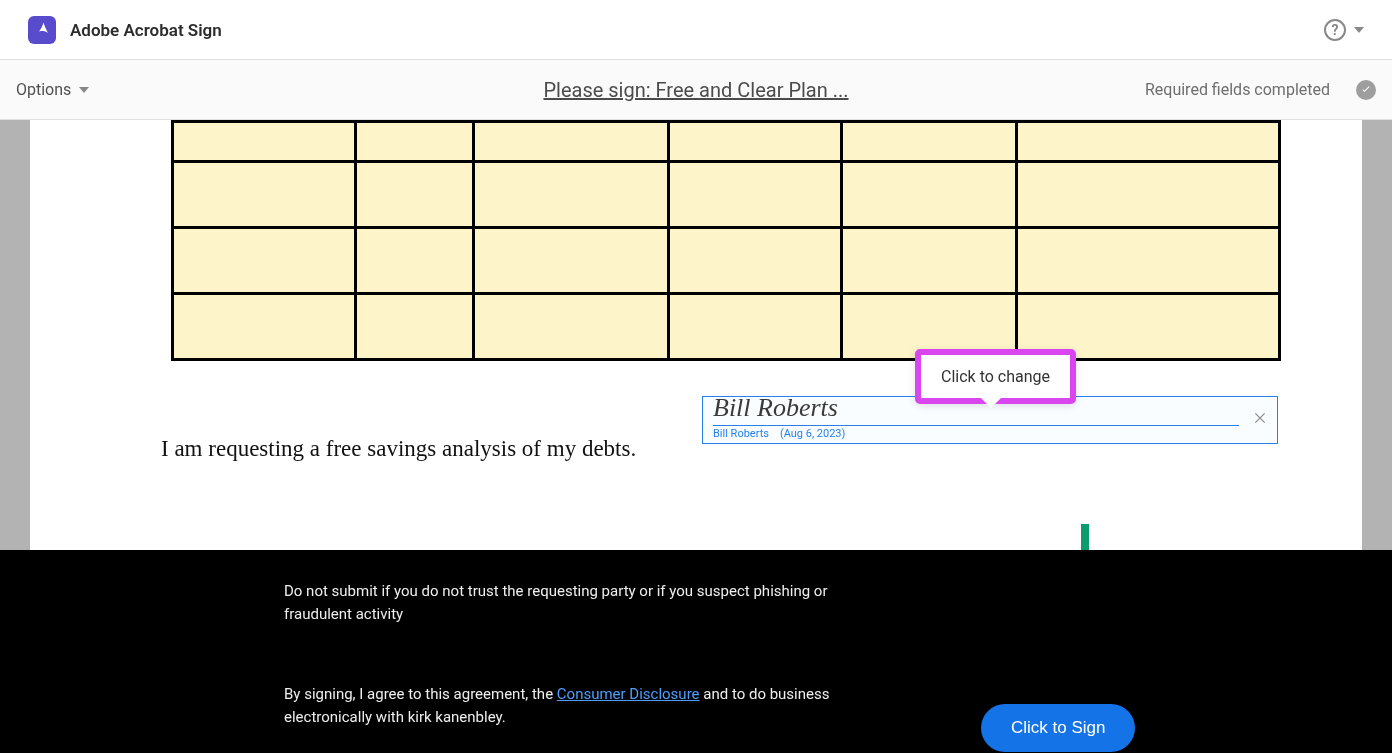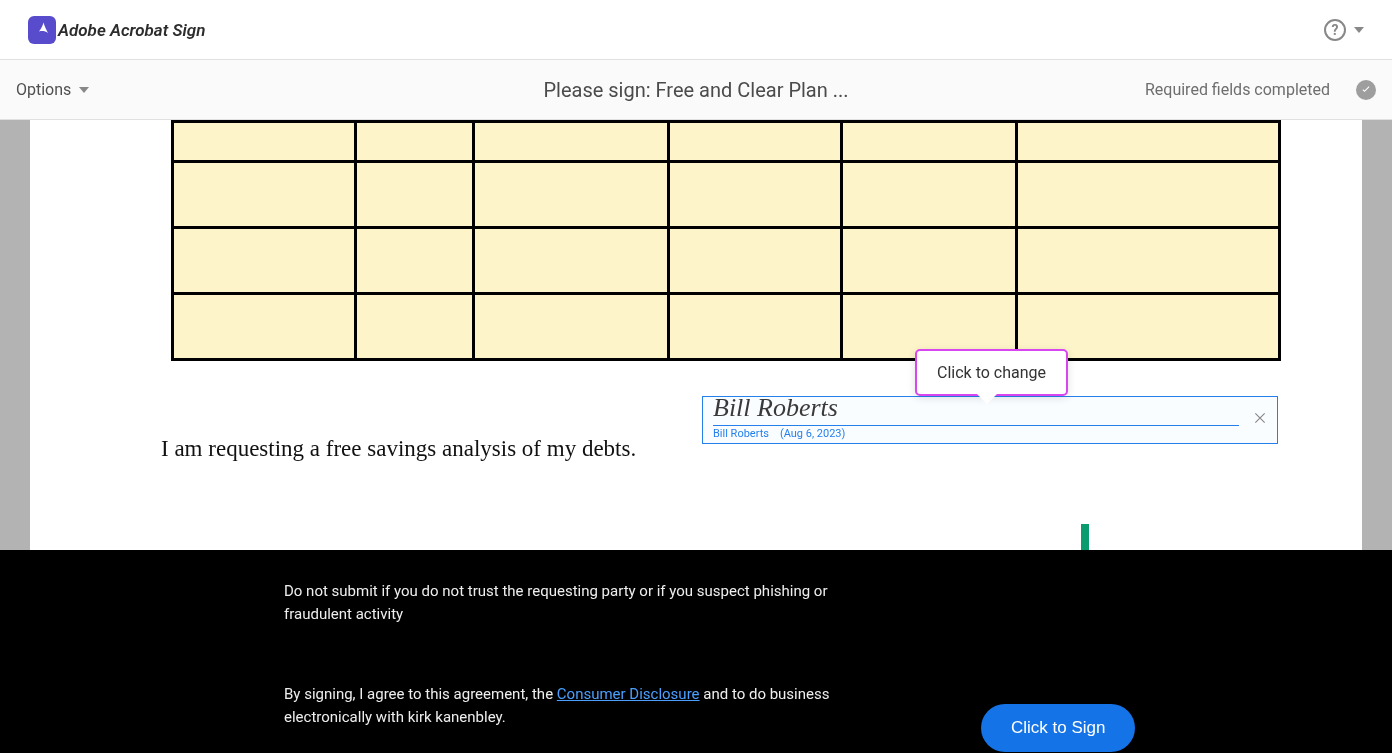--- a/index.html
+++ b/index.html
@@ -17,22 +17,21 @@
   background: #fff;
   border-bottom: 1px solid #e0e0e0;
   display: flex;
   align-items: center;
   padding: 0 28px 0 28px;
   justify-content: space-between;
 }
 .app-header-left {
   display: flex;
   align-items: center;
-  gap: 2px;
-  font-style: italic;
+  gap: 14px;
 }
 .app-icon {
   width: 28px;
   height: 28px;
   background: #584ccc;
   border-radius: 6px;
   display: flex;
   align-items: center;
   justify-content: center;
 }
@@ -91,20 +90,21 @@
   border-left: 5px solid transparent;
   border-right: 5px solid transparent;
   border-top: 6px solid #888;
 }
 .doc-title {
   position: absolute;
   left: 50%;
   transform: translateX(-50%);
   font-size: 20px;
   color: #4b4b4b;
+  text-decoration: underline;
 }
 .required-status {
   margin-left: auto;
   display: flex;
   align-items: center;
   gap: 26px;
   color: #6e6e6e;
   font-size: 16px;
 }
 .check-circle {
@@ -208,21 +208,21 @@
   align-items: center;
   justify-content: center;
 }
 
 
 .tooltip {
   position: absolute;
   left: 885px;
   top: 229px;
   background: #fff;
-  border: 2px solid #d946ef;
+  border: 6px solid #d946ef;
   border-radius: 5px;
   box-shadow: 0 2px 8px rgba(0,0,0,0.12);
   padding: 12px 20px;
   font-size: 16px;
   color: #333;
 }
 .tooltip::after {
   content: '';
   position: absolute;
   left: 60px;

